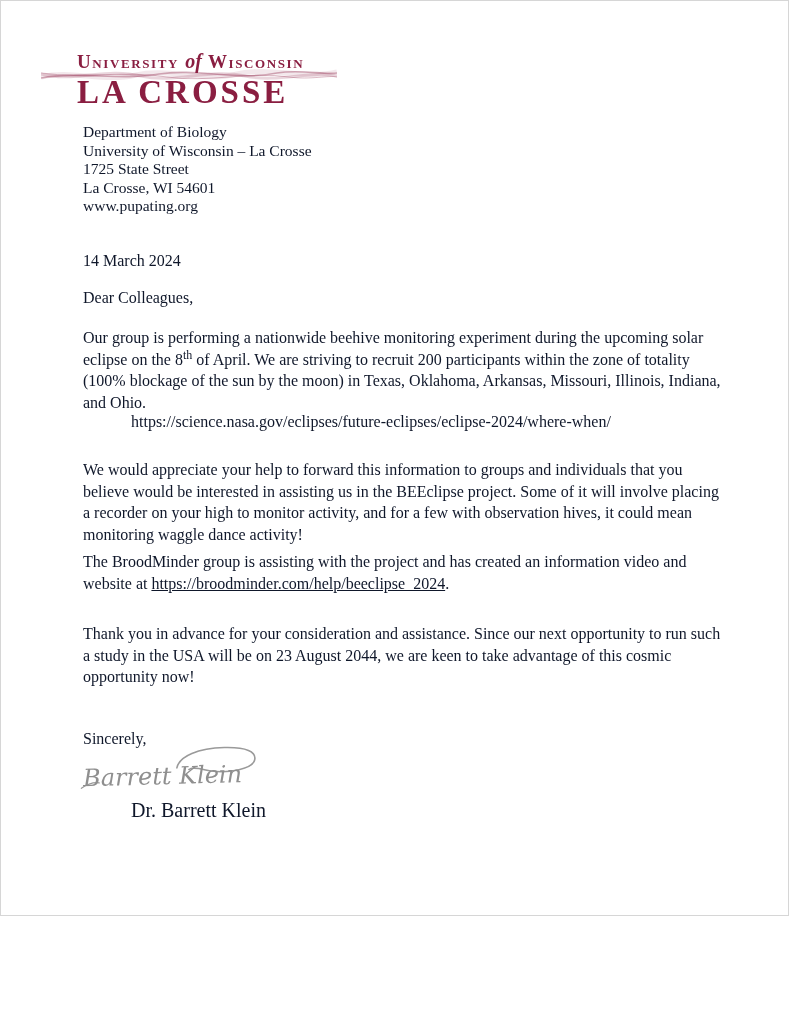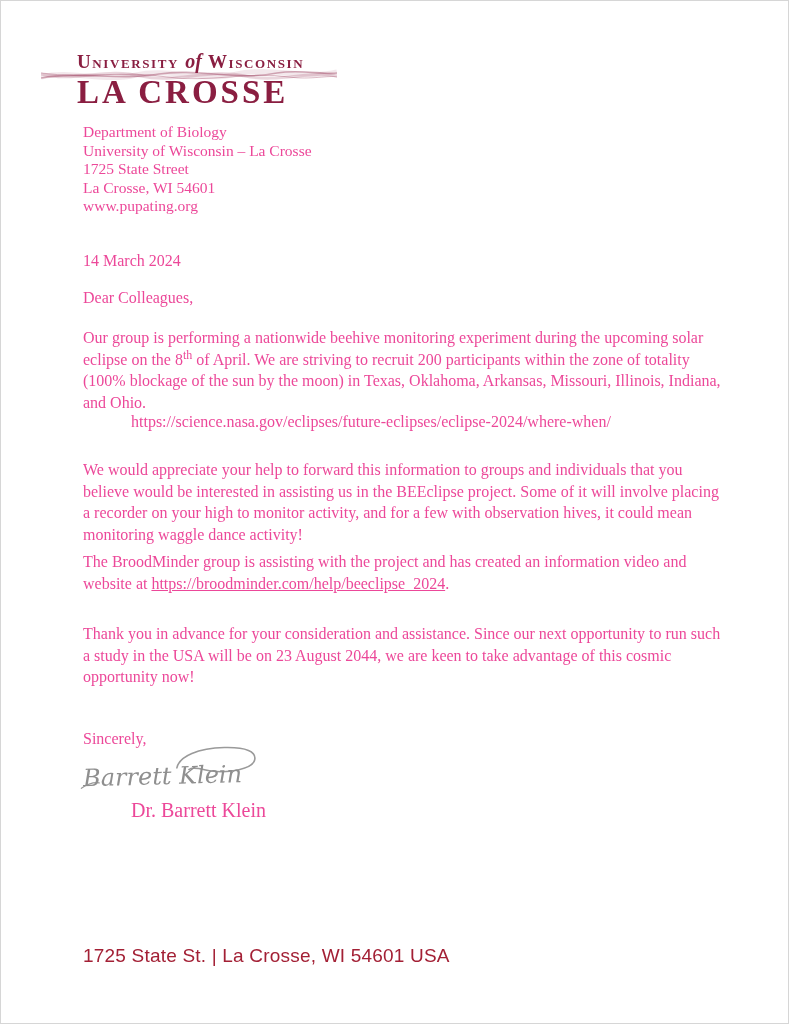--- a/index.html
+++ b/index.html
@@ -1,18 +1,18 @@
 <!DOCTYPE html>
 <html><head>
 <meta charset="utf-8">
 <style>
   html,body{margin:0;padding:0;background:#fff;}
   .page{
     position:relative;
-    width:789px;height:1024px;
+    width:789px;height:916px;
     background:#ffffff;
     border:1px solid #d6d6d6;
     box-sizing:border-box;
     font-family:"Liberation Serif", serif;
     overflow:hidden;
   }
   
   .wave-graphic{position:absolute;left:40px;top:60px;width:296px;height:28px;z-index:0;}
   .letterhead{position:absolute;left:76px;top:49px;z-index:1;color:#8a1e41;}
   .uw-line{
@@ -30,21 +30,21 @@
     font-size:20px;
   }
   .campus-line{
     font-weight:700;
     font-size:33px;
     letter-spacing:3px;
     margin-top:1px;
     white-space:nowrap;
   }
   
-  .sage{color:#ec4899;}
+  .sage{color:#0f172a;}
   .sender{position:absolute;left:82px;top:122px;font-size:15.5px;line-height:18.5px;}
   .date-line{position:absolute;left:82px;top:251px;font-size:16px;}
   .salutation{position:absolute;left:82px;top:288px;font-size:16px;}
   .body-p{position:absolute;left:82px;width:638px;font-size:16px;line-height:21.5px;}
   .p1{top:326px;}
   .url-line{top:410px;margin-left:48px;}
   .p2{top:458px;}
   .p3{top:550px;}
   .p4{top:622px;}
   .valediction{position:absolute;left:82px;top:729px;font-size:16px;}

